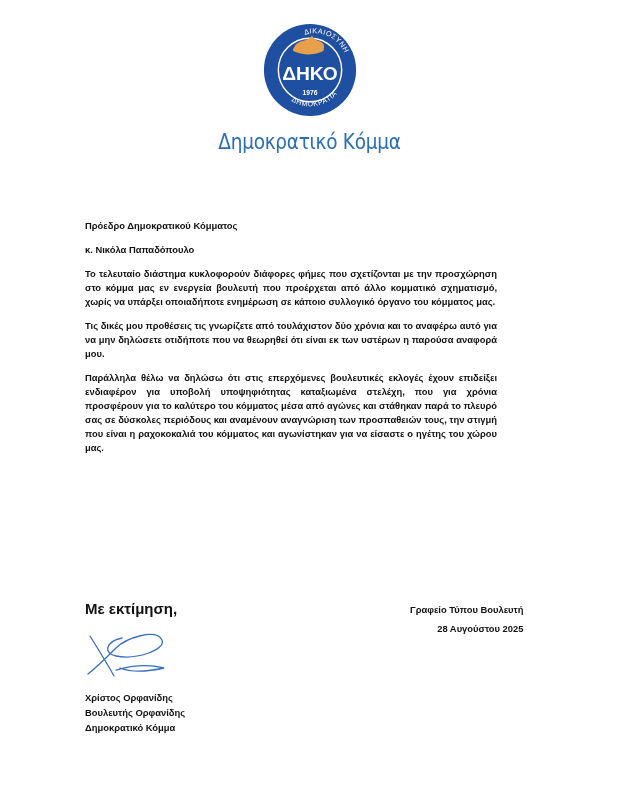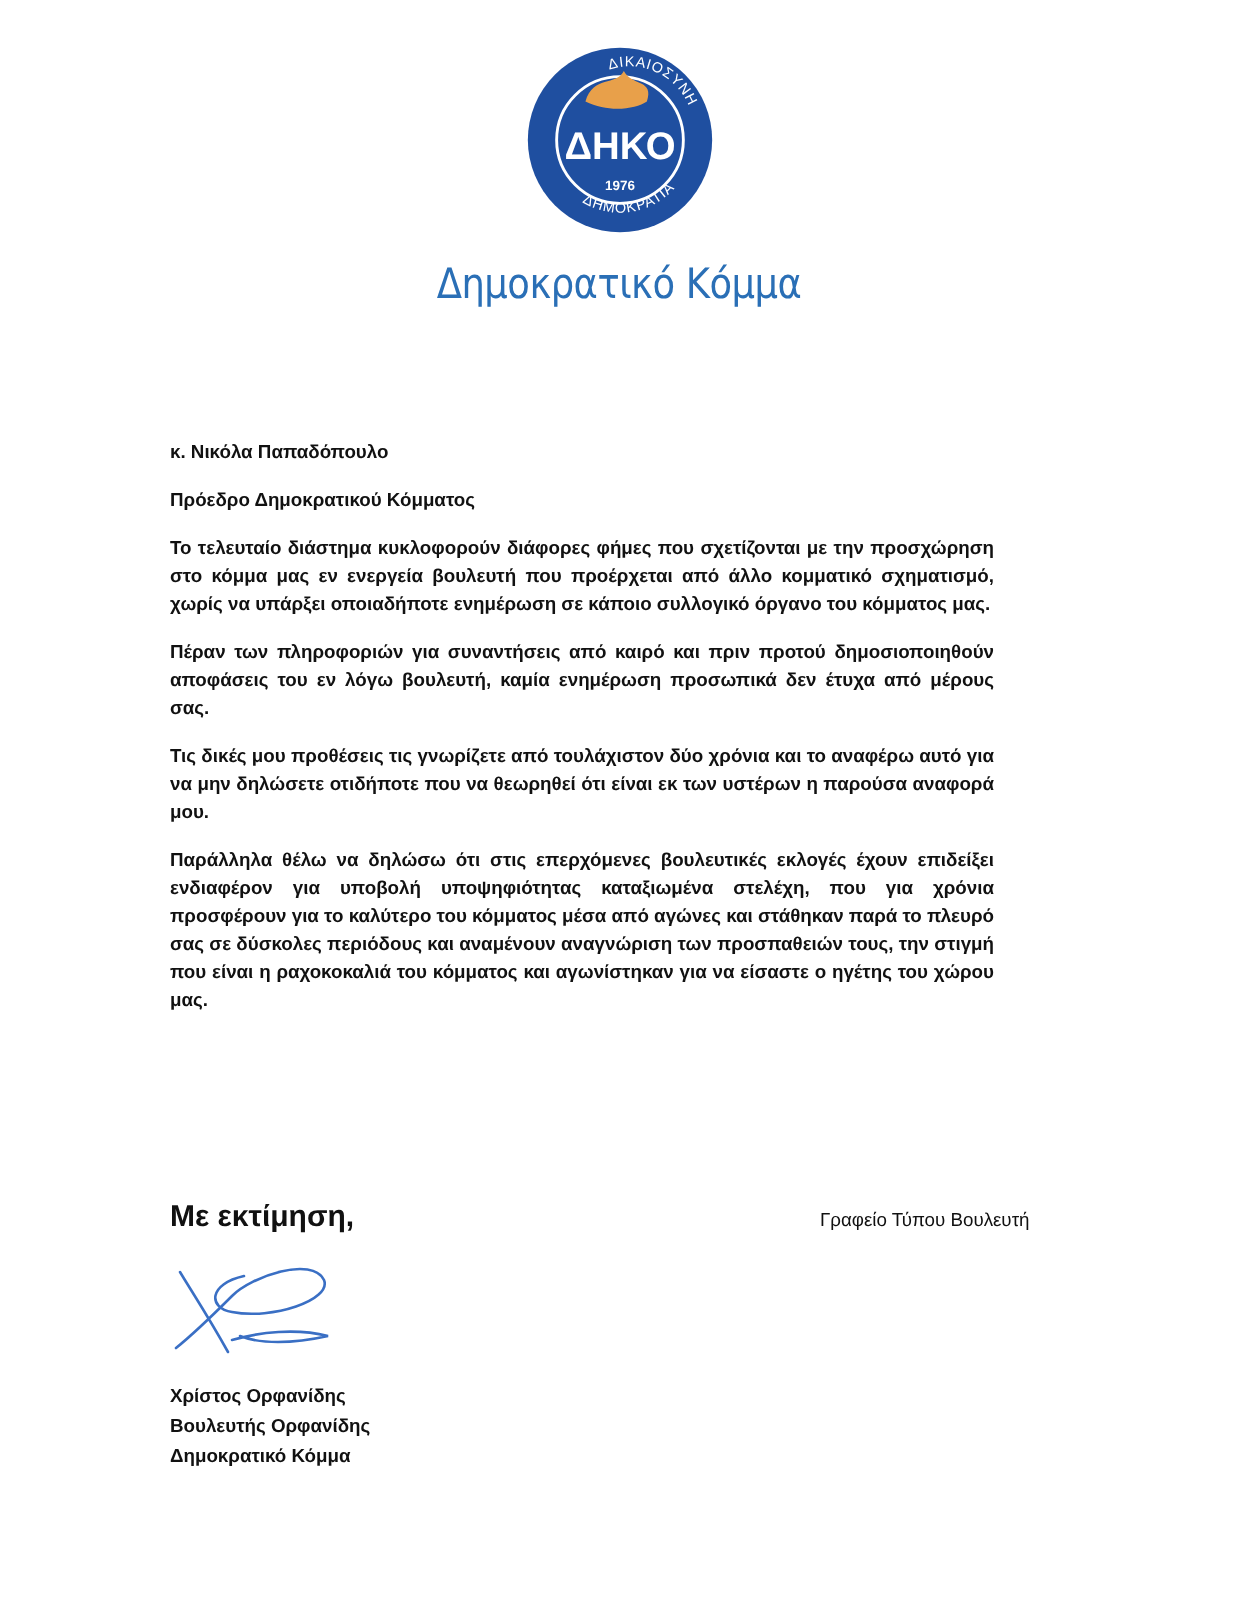--- a/index.html
+++ b/index.html
@@ -15,21 +15,21 @@
       letter-spacing: -0.3px; transform: scaleX(0.88);
     }
     .letter {
       position: absolute; left: 85px; top: 219px; width: 412px;
       font-family: "Liberation Sans", sans-serif; font-weight: bold;
       font-size: 9.4px; line-height: 14px; color: #111;
     }
     .letter p { margin: 0 0 10px 0; text-align: justify; }
     .letter p.hdr { margin-bottom: 10px; text-align: left; }
     .sign-left { position: absolute; left: 85px; top: 600px; font-weight: bold; font-size: 15px; }
-    .sign-right { position: absolute; left: 410px; top: 600px; font-weight: normal; font-size: 9.4px; line-height: 19px; text-align: right; }
+    .sign-right { position: absolute; left: 410px; top: 600px; font-weight: bold; font-size: 9.4px; line-height: 19px; text-align: right; }
     .signature { position: absolute; left: 86px; top: 626px; width: 80px; height: 55px; }
     .signer { position: absolute; left: 85px; top: 690px; font-weight: bold; font-size: 9.4px; line-height: 15px; }
     .signer div { white-space: nowrap; }
   </style>
 </head>
 <body>
 
 <div class="logo-wrap">
   <svg class="logo" viewBox="0 0 100 100">
     <defs>
@@ -46,32 +46,32 @@
     </text>
     <text font-family="Liberation Sans, sans-serif" font-size="7.5" fill="#ffffff" letter-spacing="0.5">
       <textPath href="#arcBot" startOffset="28%">ΔΗΜΟΚΡΑΤΙΑ</textPath>
     </text>
   </svg>
 </div>
 
 <div class="party-name">Δημοκρατικό Κόμμα</div>
 
 <div class="letter">
+  <p class="hdr">Πρόεδρο Δημοκρατικού Κόμματος</p>
   <p class="hdr">κ. Νικόλα Παπαδόπουλο</p>
-  <p class="hdr">Πρόεδρο Δημοκρατικού Κόμματος</p>
   <p>Το τελευταίο διάστημα κυκλοφορούν διάφορες φήμες που σχετίζονται με την προσχώρηση στο κόμμα μας εν ενεργεία βουλευτή που προέρχεται από άλλο κομματικό σχηματισμό, χωρίς να υπάρξει οποιαδήποτε ενημέρωση σε κάποιο συλλογικό όργανο του κόμματος μας.</p>
-  <p>Πέραν των πληροφοριών για συναντήσεις από καιρό και πριν προτού δημοσιοποιηθούν αποφάσεις του εν λόγω βουλευτή, καμία ενημέρωση προσωπικά δεν έτυχα από μέρους σας.</p>
   <p>Τις δικές μου προθέσεις τις γνωρίζετε από τουλάχιστον δύο χρόνια και το αναφέρω αυτό για να μην δηλώσετε οτιδήποτε που να θεωρηθεί ότι είναι εκ των υστέρων η παρούσα αναφορά  μου.</p>
   <p>Παράλληλα θέλω να δηλώσω ότι στις επερχόμενες βουλευτικές εκλογές έχουν επιδείξει ενδιαφέρον για υποβολή υποψηφιότητας καταξιωμένα στελέχη, που για χρόνια προσφέρουν για το καλύτερο του κόμματος μέσα από αγώνες και στάθηκαν παρά το πλευρό σας σε δύσκολες περιόδους και αναμένουν αναγνώριση των προσπαθειών τους, την στιγμή που είναι η ραχοκοκαλιά του κόμματος και αγωνίστηκαν για να είσαστε ο ηγέτης του χώρου μας.</p>
 </div>
 
 <div class="sign-left">Με εκτίμηση,</div>
 
 <div class="sign-right">
   <div>Γραφείο Τύπου Βουλευτή</div>
+  <div>28 Αυγούστου 2025</div>
 </div>
 
 <svg class="signature" viewBox="0 0 80 55">
   <path d="M4 10 C 10 20, 18 32, 28 50 M2 48 C 12 40, 22 30, 30 22 C 40 12, 70 2, 76 14 C 80 24, 50 34, 30 30 C 18 28, 18 16, 36 12 M30 44 C 44 40, 62 38, 78 42 C 60 46, 44 46, 34 42" fill="none" stroke="#3a6fc4" stroke-width="1.3" stroke-linecap="round"></path>
 </svg>
 
 <div class="signer">
   <div>Χρίστος Ορφανίδης</div>
   <div>Βουλευτής Ορφανίδης</div>
   <div>Δημοκρατικό Κόμμα</div>

